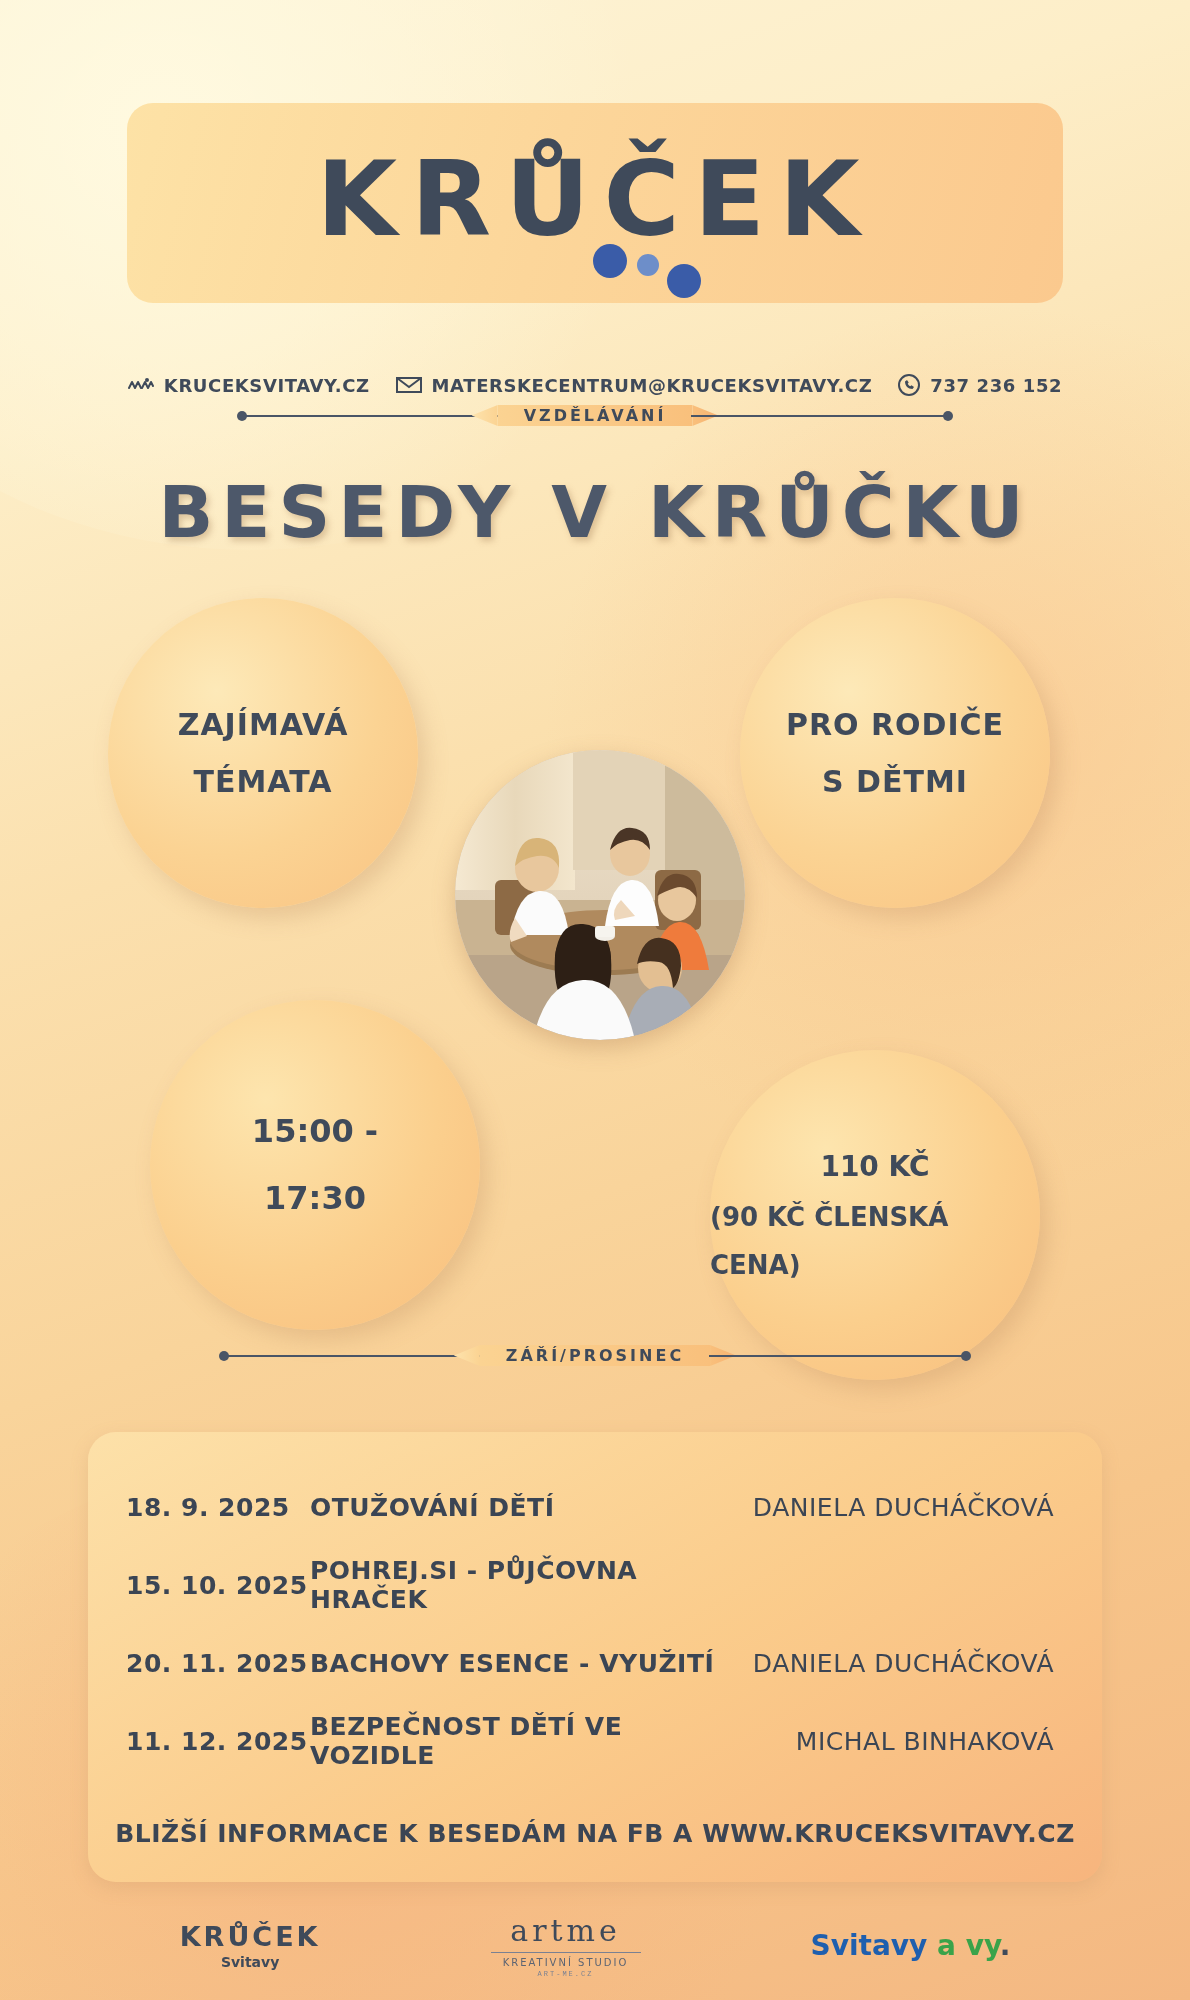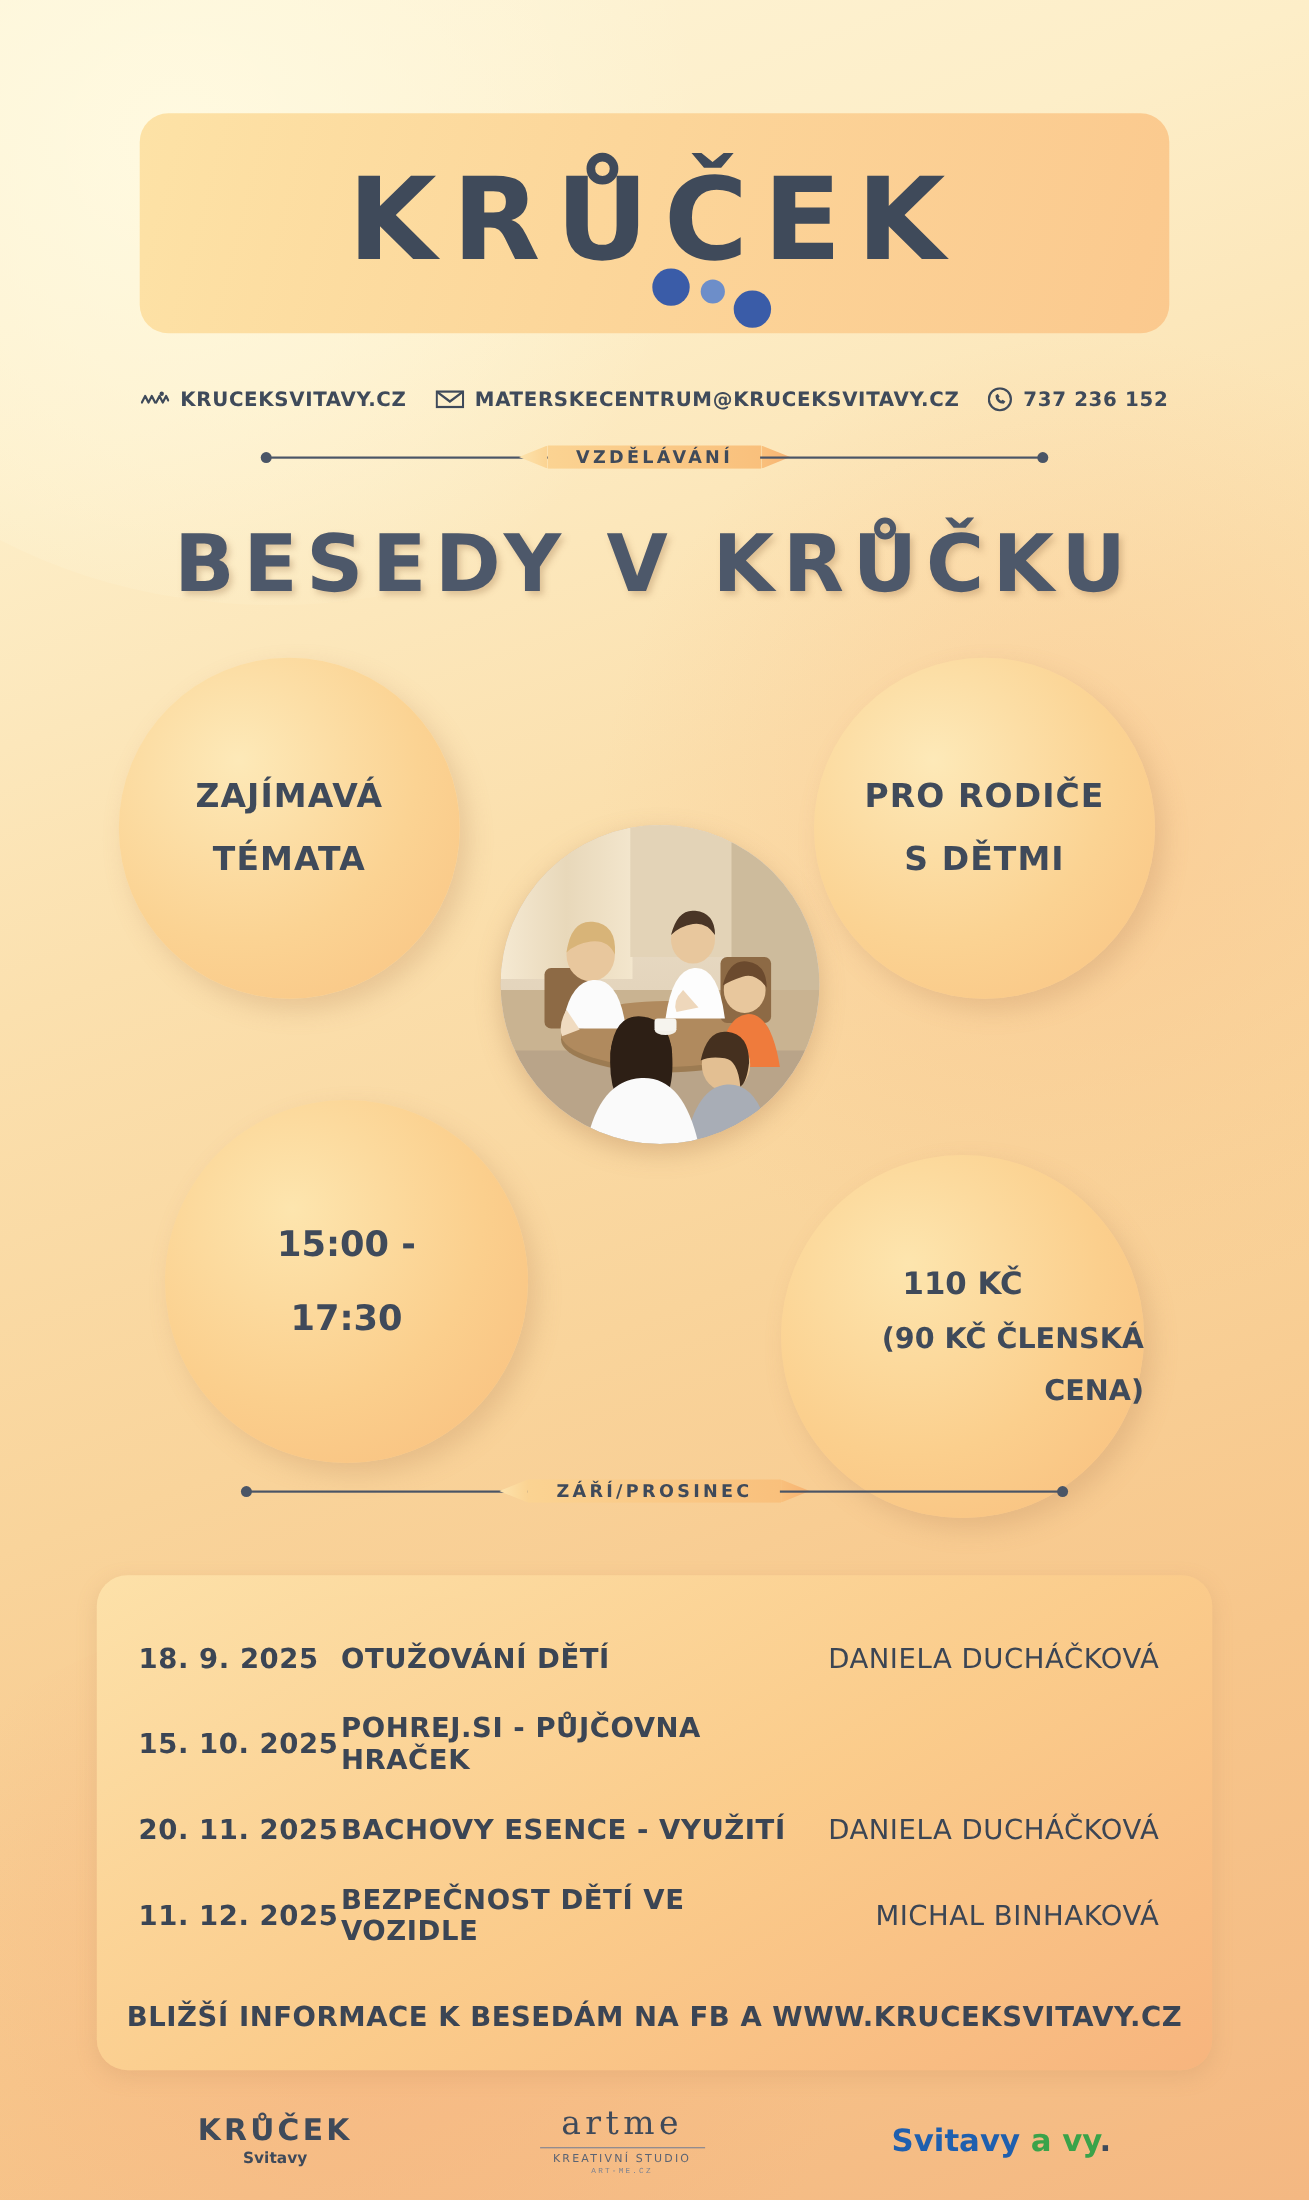--- a/index.html
+++ b/index.html
@@ -73,21 +73,21 @@
     display: flex;
     justify-content: center;
     align-items: center;
     gap: 26px;
     color: #3f4a5a;
     font-family: "DejaVu Sans", sans-serif;
     font-size: 18px;
     font-weight: bold;
     letter-spacing: 0.6px;
   }
-  .contact-item { display: flex; align-items: center; gap: 10px; }
+  .contact-item { display: flex; align-items: center; gap: 10px; margin-top: 22px; }
   .contact-item svg { display: block; }
 
   
   .ribbon-wrap {
     position: absolute;
     left: 0; right: 0;
     display: flex; align-items: center; justify-content: center;
   }
   .ribbon-line {
     height: 2px; width: 260px; background: #4a5566; position: relative;
@@ -136,21 +136,21 @@
   }
 
   
   .circle {
     position: absolute;
     border-radius: 50%;
     display: flex;
     flex-direction: column;
     align-items: center;
     justify-content: center;
-    text-align: right;
+    text-align: left;
     color: #3f4a5a;
     font-family: "DejaVu Sans", sans-serif;
     font-weight: bold;
     box-shadow: 8px 10px 22px rgba(190,140,95,0.30);
   }
   .c-tl {
     left: 108px; top: 598px; width: 310px; height: 310px;
     background: radial-gradient(circle at 35% 30%, #fde9b8 0%, #fbd393 55%, #f9c281 100%);
     font-size: 30px; line-height: 1.9; letter-spacing: 1px;
   }

